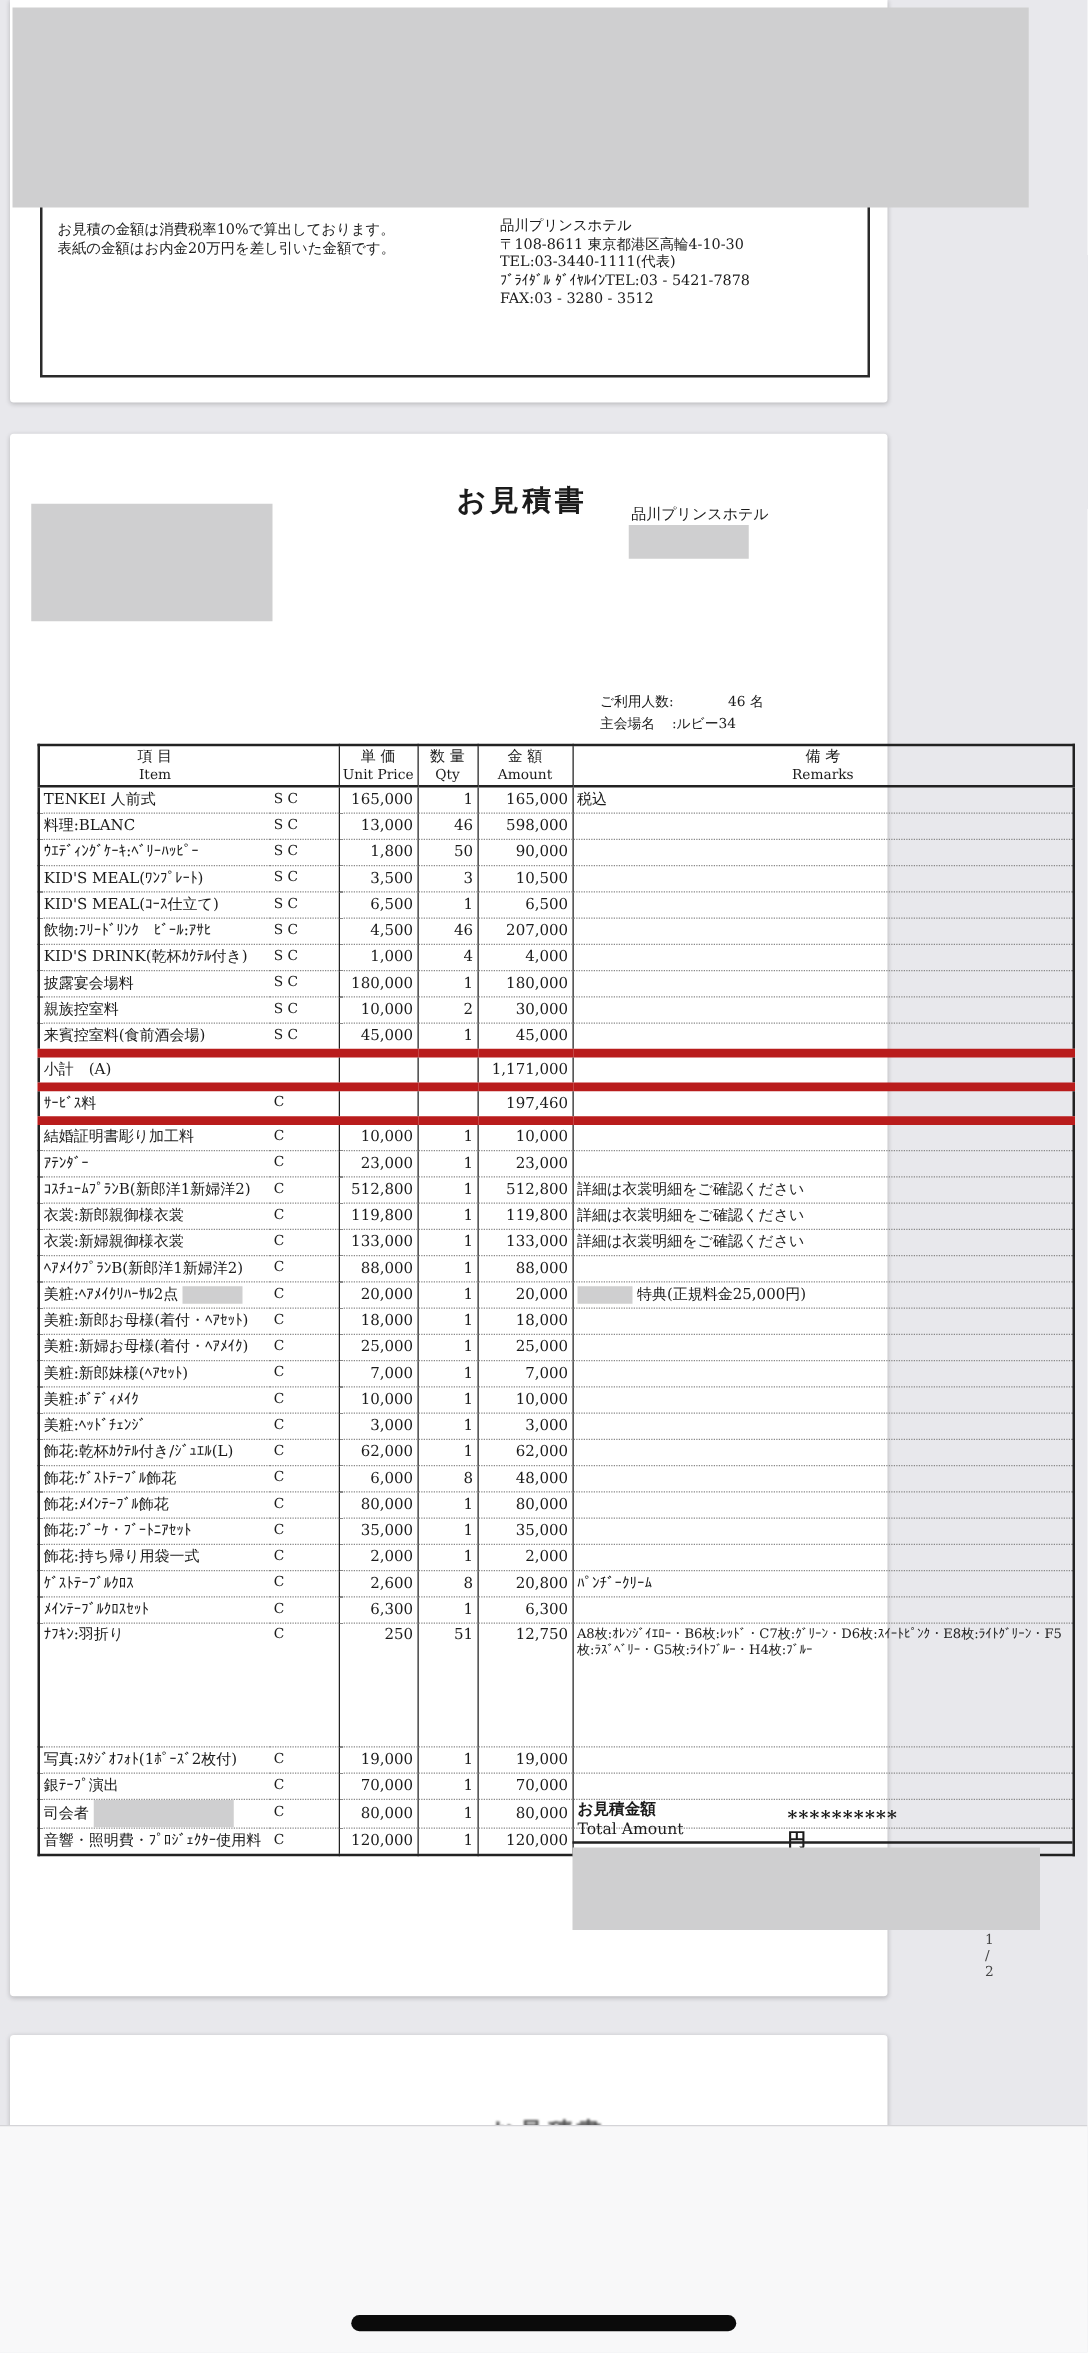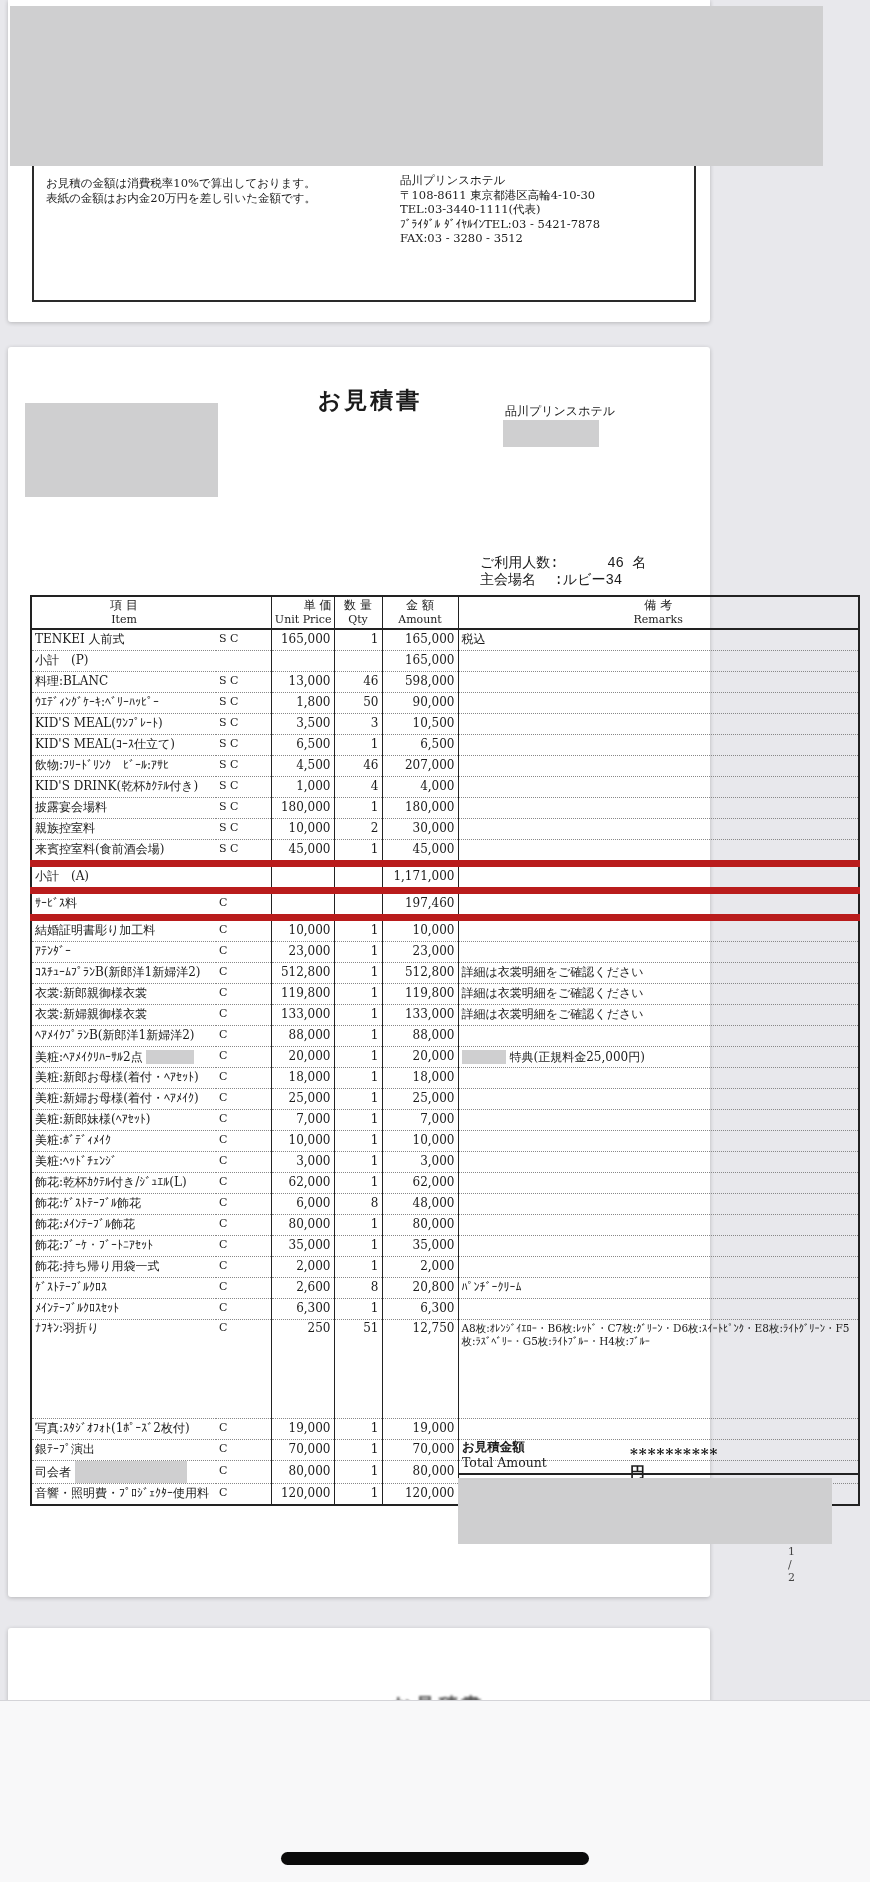--- a/index.html
+++ b/index.html
@@ -21,24 +21,24 @@
   .redact-md{width:44px;height:14px;margin-right:4px;}
   .redact-lg{width:112px;height:22px;margin-left:4px;}
 
   
   .p1-border-box{position:absolute;left:24px;top:100px;width:660px;height:198px;
     border:2px solid #2a2a2a;}
   .p1-notes{position:absolute;left:38px;top:176px;font-size:11.5px;line-height:15px;}
   .p1-hotel{position:absolute;left:392px;top:173px;font-size:11.5px;line-height:14.5px;}
 
   
-  .doc-title{position:absolute;left:262px;top:38px;width:200px;text-align:center;
+  .doc-title{position:absolute;left:262px;top:38px;width:200px;text-align:right;
     font-size:23px;letter-spacing:3px;font-weight:600;}
   .hotel-name{position:absolute;left:497px;top:56px;font-size:12px;}
-  .meta-line{position:absolute;font-size:14px;font-family:Liberation Mono, monospace;}
+  .meta-line{position:absolute;font-size:11px;}
   .est-table{position:absolute;left:22px;top:248px;width:828px;border-collapse:collapse;
     table-layout:fixed;font-size:12px;border:2px solid #222;padding-left:48px;}
   .est-table th{font-weight:normal;border-bottom:2px solid #222;padding:1px 2px;
     font-size:12px;line-height:1.25;vertical-align:middle;}
   .est-table th .en{font-size:11px;}
   .est-table td{border-top:1px dotted #888;padding:0 3px;height:20px;line-height:1.15;
     overflow:hidden;white-space:nowrap;vertical-align:middle;}
   .c-sc{border-right:1px solid #222;font-size:11px;}
   .c-unit,.c-qty,.c-amount{border-right:1px solid #222;text-align:right;}
   .c-item{padding-left:4px;}
@@ -107,21 +107,21 @@
           <col style="width:76px">
           <col style="width:401px">
       </colgroup>
       <thead>
         <tr>
           <th>
             <div>項 目</div>
             <div class="en">Item</div>
           </th>
           <th class="c-sc"></th>
-          <th class="c-unit" style="">
+          <th class="c-unit" style="text-align:center;">
             <div>単 価</div>
             <div class="en">Unit Price</div>
           </th>
           <th class="c-qty" style="text-align:center;">
             <div>数 量</div>
             <div class="en">Qty</div>
           </th>
           <th class="c-amount" style="text-align:center;">
             <div>金 額</div>
             <div class="en">Amount</div>
@@ -135,28 +135,20 @@
       <tbody>
           <tr>
         <td class="c-item"><span class="txt">TENKEI 人前式</span></td>
         <td class="c-sc">S C</td>
         <td class="c-unit">165,000</td>
         <td class="c-qty">1</td>
         <td class="c-amount">165,000</td>
         <td class="c-remarks">税込</td>
       </tr>
           <tr>
-        <td class="c-item"><span class="txt">小計　(P)</span></td>
-        <td class="c-sc"></td>
-        <td class="c-unit"></td>
-        <td class="c-qty"></td>
-        <td class="c-amount">165,000</td>
-        <td class="c-remarks"></td>
-      </tr>
-          <tr>
         <td class="c-item"><span class="txt">料理:BLANC</span></td>
         <td class="c-sc">S C</td>
         <td class="c-unit">13,000</td>
         <td class="c-qty">46</td>
         <td class="c-amount">598,000</td>
         <td class="c-remarks"></td>
       </tr>
           <tr>
         <td class="c-item"><span class="txt">ｳｴﾃﾞｨﾝｸﾞｹｰｷ:ﾍﾞﾘｰﾊｯﾋﾟｰ</span></td>
         <td class="c-sc">S C</td>

